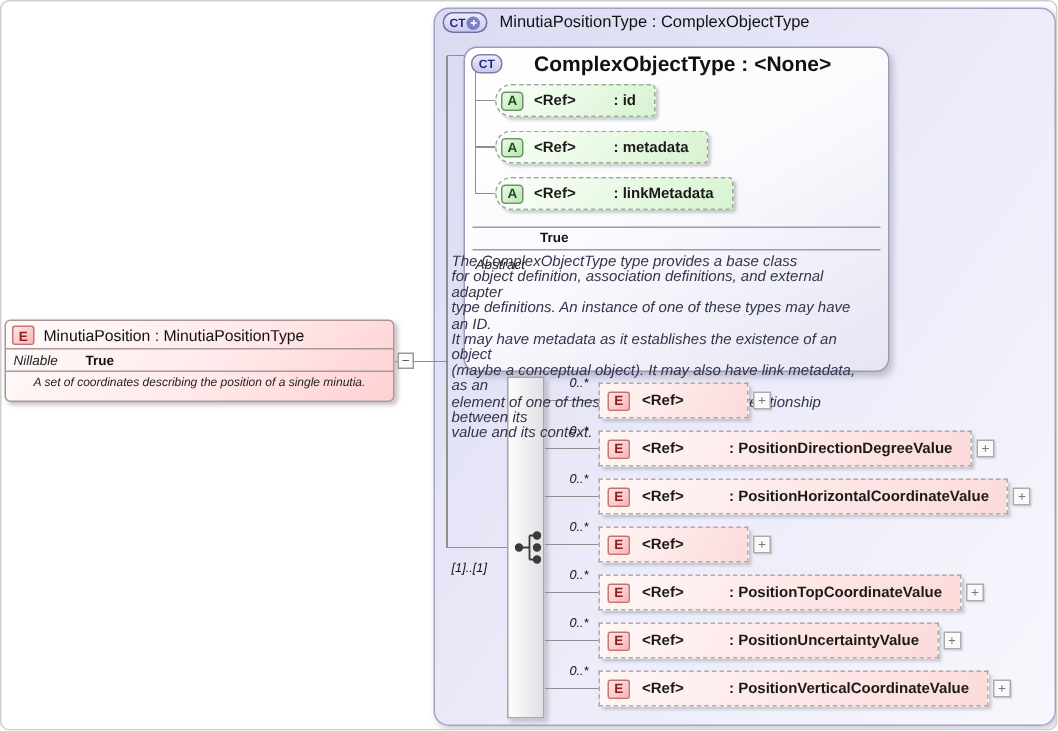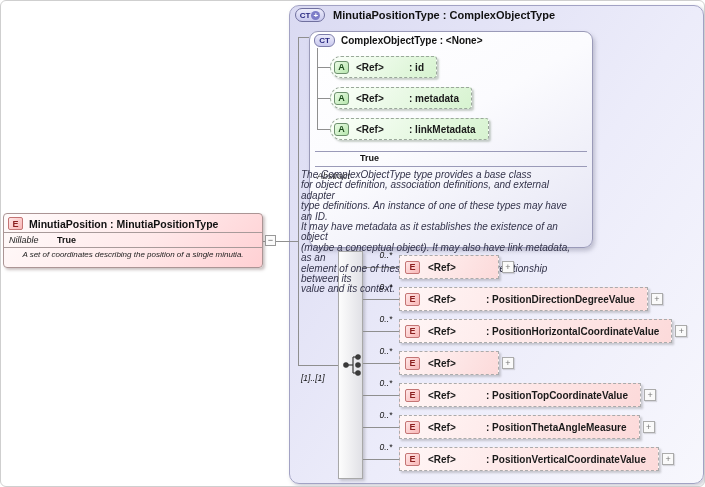--- a/index.html
+++ b/index.html
@@ -5,28 +5,28 @@
   html,body{margin:0;padding:0;background:#fff;}
   *{box-sizing:border-box;font-family:"Liberation Sans",sans-serif;}
   #stage{position:relative;width:705px;height:487px;background:#fff;border:1px solid #cfcfcf;border-radius:6px;overflow:hidden;}
   svg.wires{position:absolute;left:0;top:0;z-index:3;pointer-events:none;}
 
   
   .type-box{position:absolute;left:288px;top:4px;width:415px;height:479px;z-index:1;
     background:linear-gradient(125deg,#dadaf2 0%,#ececfa 55%,#f7f7fd 100%);
     border:1px solid #a2a2c4;border-radius:10px;box-shadow:2px 2px 4px rgba(140,140,160,.45);}
   .type-header{position:absolute;left:294px;top:7px;display:flex;align-items:center;gap:8px;z-index:4;}
-  .title{font-weight:bold;font-size:11px;color:#111;white-space:nowrap;}
+  .title{font-weight:normal;font-size:11px;color:#111;white-space:nowrap;}
 
   
   .base-box{position:absolute;left:308px;top:30px;width:284px;height:217px;z-index:2;
     background:linear-gradient(150deg,#ffffff 0%,#fbfbfe 45%,#e5e5f4 100%);
     border:1px solid #9a9ab8;border-radius:9px;box-shadow:2px 3px 4px rgba(120,120,145,.4);}
   .base-header{position:absolute;left:313px;top:33px;display:flex;align-items:center;gap:6px;z-index:4;}
-  .base-title{font-weight:bold;font-size:10px;color:#111;white-space:nowrap;}
+  .base-title{font-weight:bold;font-size:14px;color:#111;white-space:nowrap;margin-left:15px;}
 
   
   .ct-icon{width:21px;height:13px;border:1px solid #7d7dab;border-radius:6px;
     background:linear-gradient(#ececfb,#c9c9ee);color:#26267e;font-size:8px;font-weight:bold;
     display:flex;align-items:center;justify-content:center;flex:0 0 auto;}
   .ctp-icon{width:30px;height:14px;border:1px solid #70709e;border-radius:7px;
     background:linear-gradient(#ececfb,#c9c9ee);display:flex;align-items:center;justify-content:center;gap:1px;flex:0 0 auto;}
   .ctp-icon .ct-txt{color:#26267e;font-size:8px;font-weight:bold;}
   .ctp-icon .plus-circle{width:9px;height:9px;border-radius:50%;background:#7d7dc8;color:#fff;
     font-size:8px;font-weight:bold;line-height:9px;text-align:center;}
@@ -238,21 +238,21 @@
       <span class="nm">: PositionTopCoordinateValue</span>
     </div>
     <span class="expand-sq">+</span>
   </div>
 
   <div class="el-card" style="top:409px;">0..*</div>
   <div class="el-row" style="top:414px;">
     <div class="el-box">
       <span class="e-icon">E</span>
       <span class="ref">&lt;Ref&gt;</span>
-      <span class="nm">: PositionThetaAngleMeasure</span>
+      <span class="nm">: PositionUncertaintyValue</span>
     </div>
     <span class="expand-sq">+</span>
   </div>
 
   <div class="el-card" style="top:441px;">0..*</div>
   <div class="el-row" style="top:446px;">
     <div class="el-box">
       <span class="e-icon">E</span>
       <span class="ref">&lt;Ref&gt;</span>
       <span class="nm">: PositionVerticalCoordinateValue</span>

